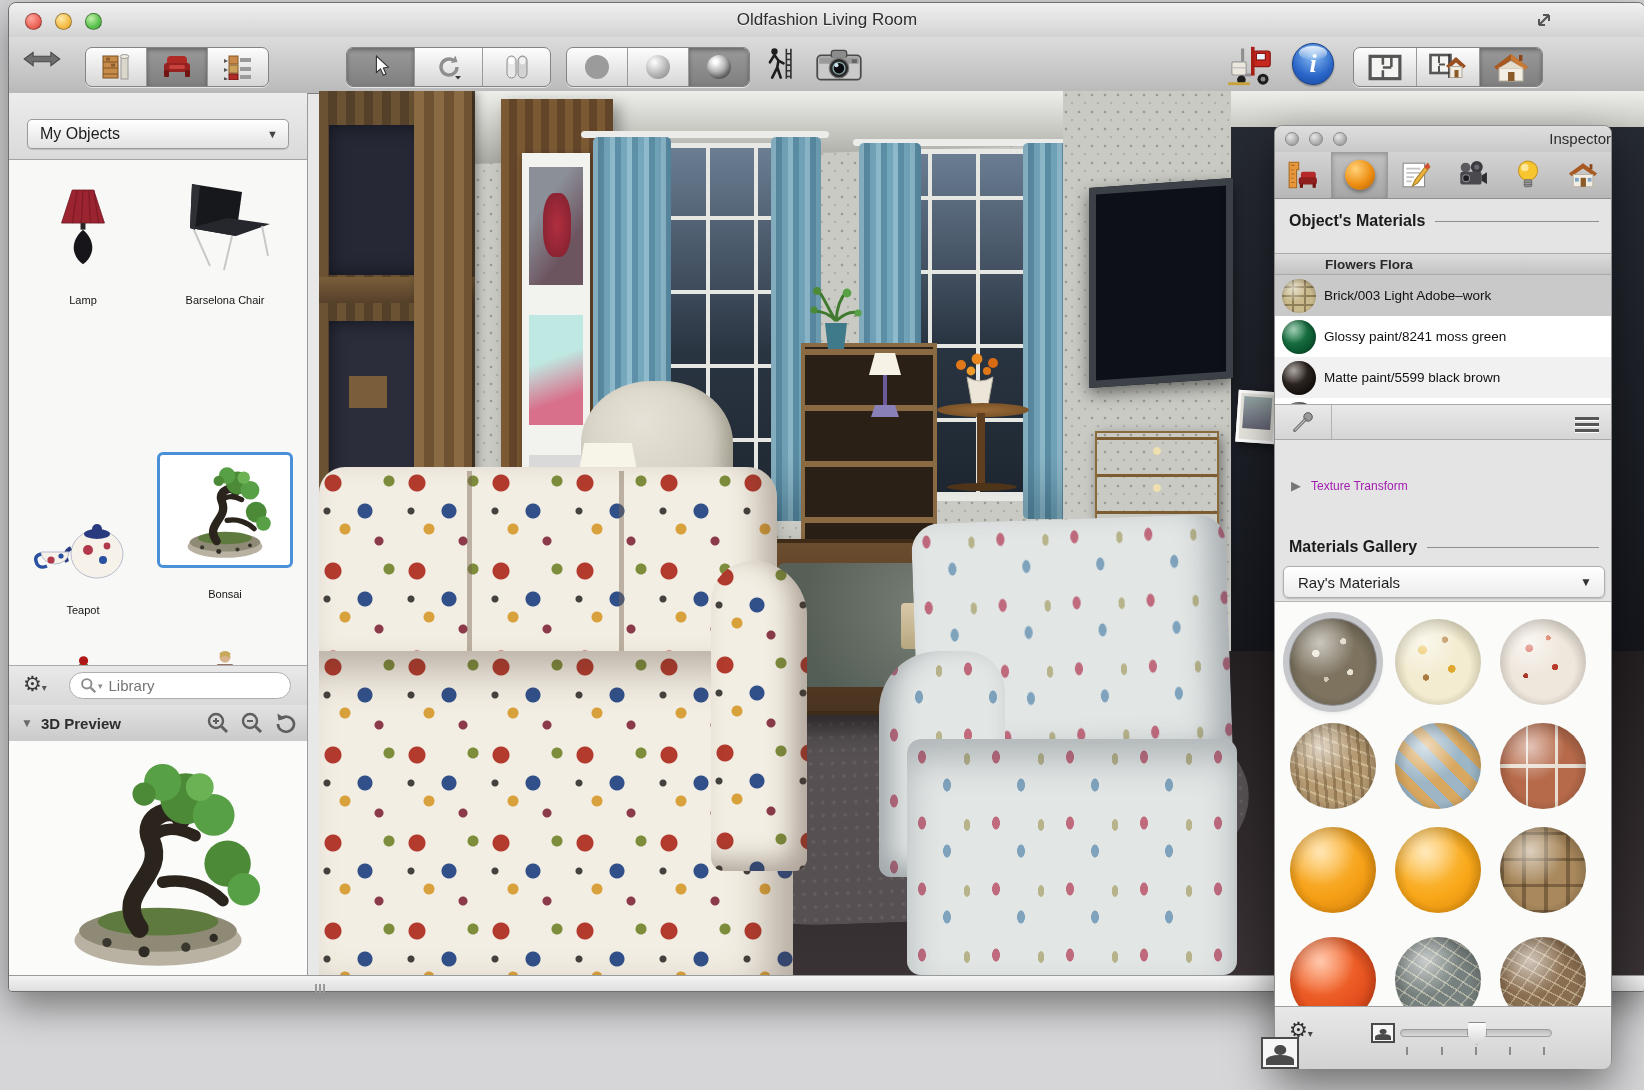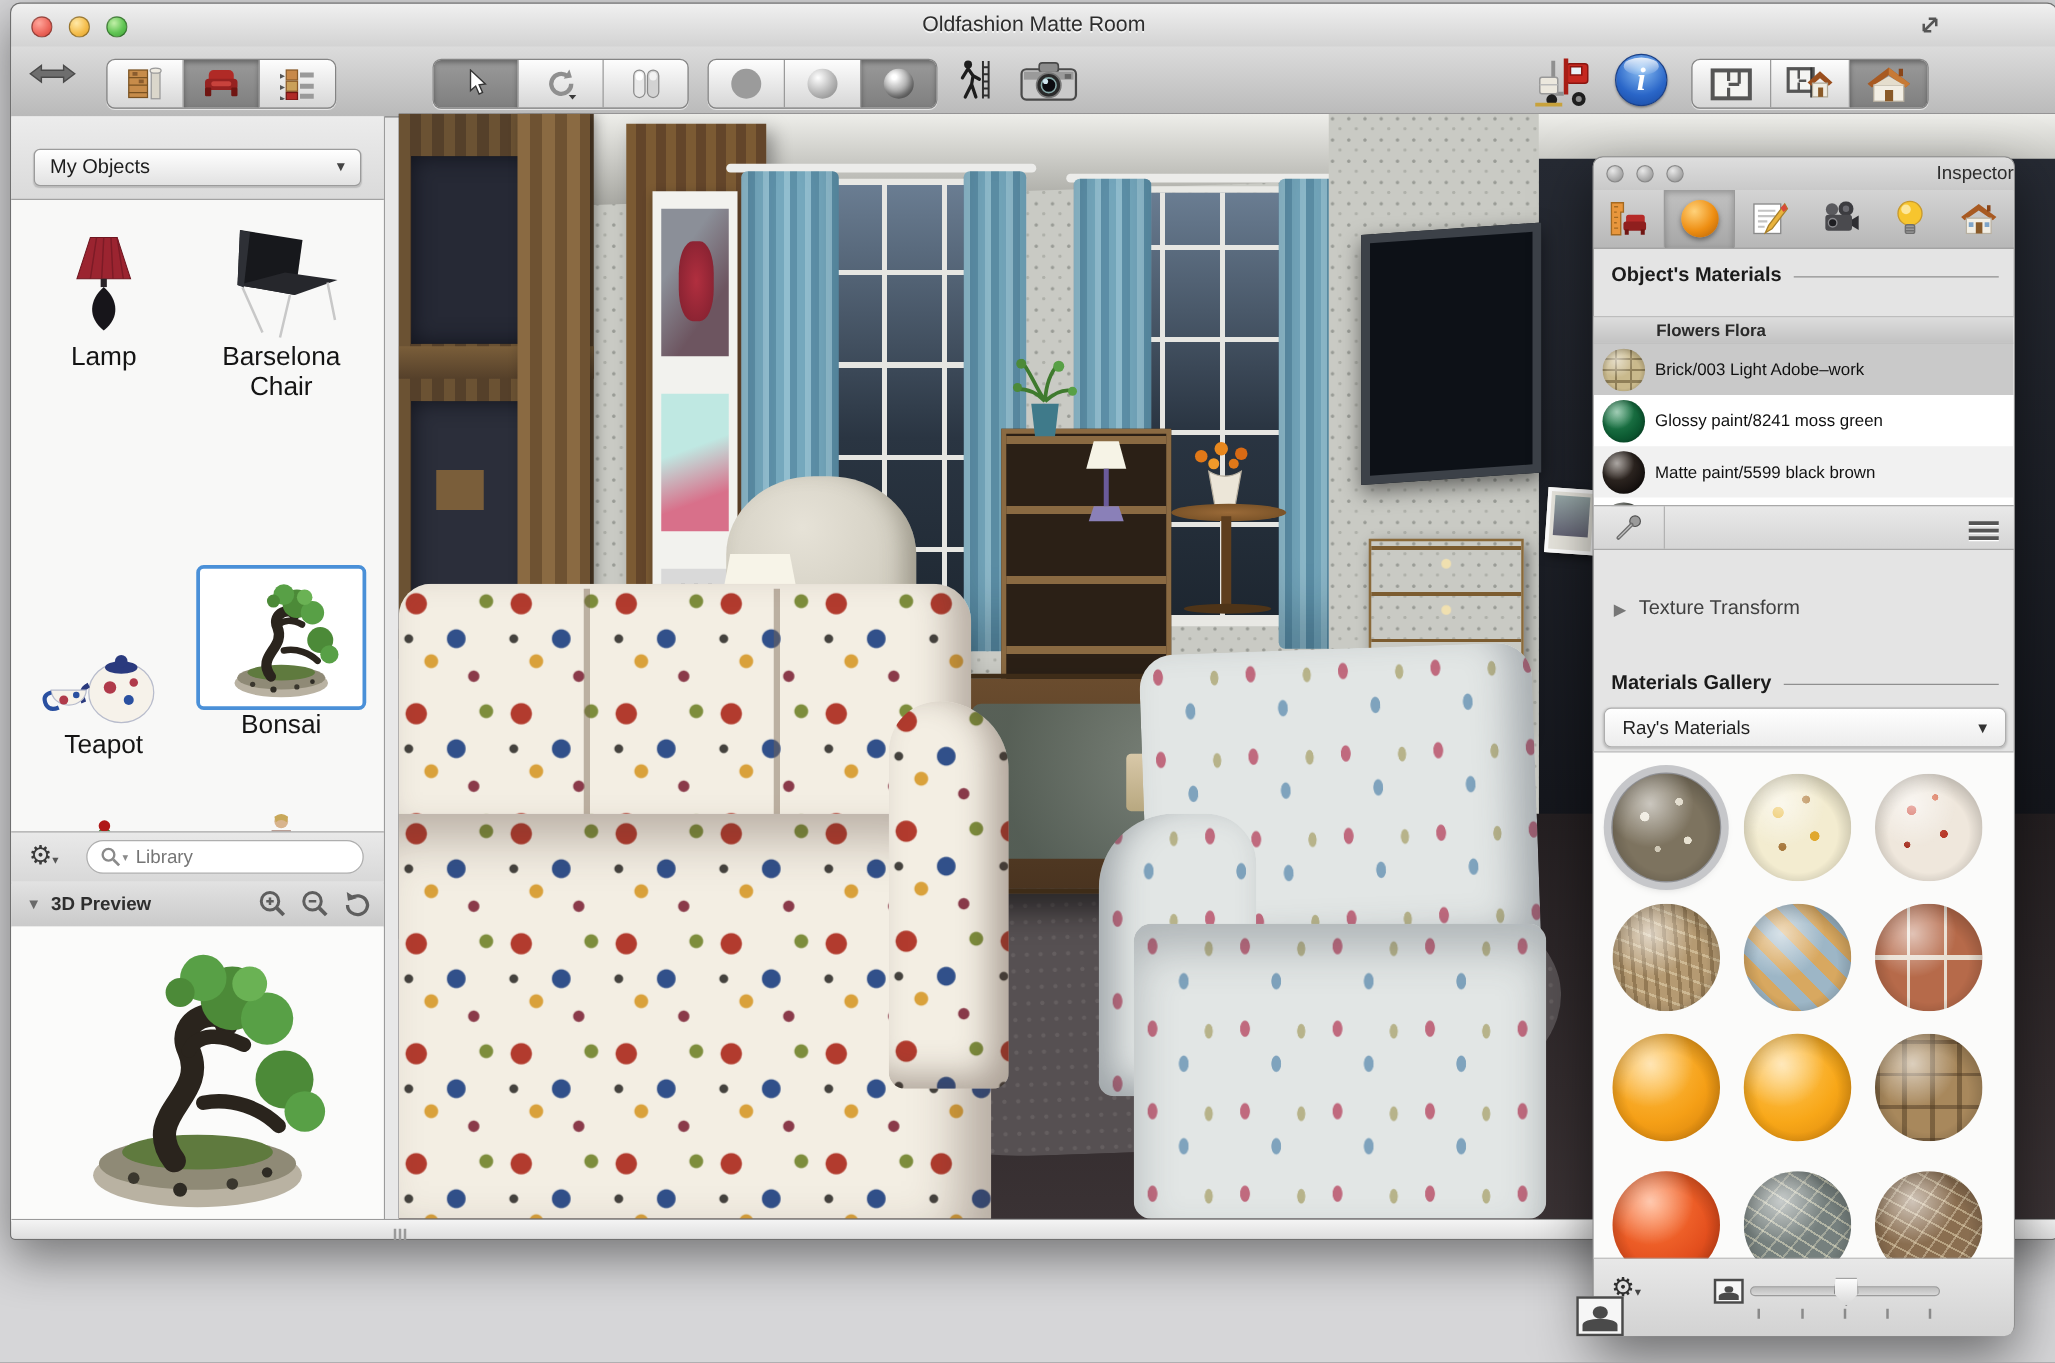--- a/index.html
+++ b/index.html
@@ -20,21 +20,21 @@
   .seg .cell.sel{background:linear-gradient(#9a9a9a,#7f7f7f);box-shadow:inset 0 2px 4px rgba(0,0,0,.35);}
   .toolbtn{position:absolute;top:12px;display:flex;align-items:center;justify-content:center;}
   
   #sidebar{position:absolute;left:0;top:90px;width:298px;height:884px;background:#e4e4e4;border-right:1px solid #9b9b9b;}
   #cat-bar{position:absolute;left:0;top:0;width:100%;height:66px;background:linear-gradient(#ececec,#dadada);border-bottom:1px solid #a2a2a2;}
   #cat-select{position:absolute;left:18px;top:26px;width:262px;height:30px;background:linear-gradient(#ffffff,#e2e2e2);border:1px solid #9b9b9b;border-radius:5px;box-shadow:0 1px 1px rgba(0,0,0,.15);display:flex;align-items:center;font-size:16px;color:#1d1d1d;padding-left:12px;box-sizing:border-box;}
   #cat-select .arr{position:absolute;right:10px;color:#444;font-size:11px;}
   #objects{position:absolute;left:0;top:67px;width:100%;height:505px;background:#f8f8f7;overflow:hidden;}
   .obj{position:absolute;width:136px;text-align:center;}
   .obj .thumb{height:104px;display:flex;align-items:flex-end;justify-content:center;}
-  .obj .lbl{margin-top:0;font-size:21px;color:#141414;}
+  .obj .lbl{margin-top:20px;font-size:11px;color:#141414;}
   .obj.sel .thumb{border:3px solid #4a90d8;border-radius:6px;background:#fff;box-sizing:border-box;}
   #side-tools{position:absolute;left:0;top:572px;width:100%;height:40px;background:linear-gradient(#e9e9e9,#d8d8d8);border-top:1px solid #ababab;border-bottom:1px solid #ababab;}
   #searchfield{position:absolute;left:60px;top:6px;width:222px;height:27px;background:#fff;border:1px solid #aeaeae;border-radius:14px;display:flex;align-items:center;padding:0 10px;box-sizing:border-box;}
   #searchfield input{border:none;outline:none;flex:1;font-size:15px;color:#333;background:transparent;min-width:0;font-family:"Liberation Sans",sans-serif;}
   #prev-head{position:absolute;left:0;top:612px;width:100%;height:36px;background:linear-gradient(#e2e2e2,#cacaca);border-bottom:1px solid #a6a6a6;display:flex;align-items:center;}
   #prev-head .tri{color:#6a6a6a;font-size:12px;margin-left:12px;}
   #prev-head .ttl{font-size:15px;font-weight:bold;color:#2e2e2e;margin-left:8px;flex:1;}
   .phbtn{width:26px;height:26px;margin-right:8px;display:flex;align-items:center;justify-content:center;}
   #prev-area{position:absolute;left:0;top:648px;width:100%;height:236px;background:#fbfbfa;display:flex;align-items:center;justify-content:center;}
   
@@ -125,21 +125,21 @@
 </svg>
 
 <div id="screen">
 
   <div id="win">
 
     <div id="titlebar">
       <span class="tl red"></span>
       <span class="tl yel"></span>
       <span class="tl grn"></span>
-      <div id="wintitle">Oldfashion Matte Room</div>
+      <div id="wintitle">Oldfashion Living Room</div>
       <svg class="abs" style="right:92px;top:8px" width="18" height="18" viewBox="0 0 18 18">
           <path d="M4 14 L14 4 M14 4 h-6 M14 4 v6 M4 14 h6 M4 14 v-6" stroke="#555" stroke-width="2" fill="none"></path>
         </svg>
     </div>
 
     <div id="toolbar">
       <div class="toolbtn" style="left:14px">
         <svg width="38" height="20" viewBox="0 0 34 18">
             <path d="M1 9 L9 3 V6.5 H25 V3 L33 9 L25 15 V11.5 H9 V15 Z" fill="#6e6e6e" stroke="#4a4a4a"></path>
           </svg>
@@ -623,21 +623,21 @@
       </div>
       <div class="abs" style="right:12px;top:9px">
         <div class="hamb"></div>
           <div class="hamb"></div>
           <div class="hamb"></div>
       </div>
     </div>
 
     <div class="abs" style="left:16px;top:352px;display:flex;align-items:center">
       <span style="color:#777;font-size:13px">▶</span>
-      <span style="font-size:16px;color:#404040;margin-left:10px">Texture Transform</span>
+      <span style="font-size:12px;color:#a21caf;margin-left:10px">Texture Transform</span>
     </div>
 
     <div class="secthead" style="position:absolute;left:14px;right:8px;top:412px">
       <span>Materials Gallery</span>
       <span class="rule"></span>
     </div>
 
     <div class="abs" style="left:8px;top:440px;width:320px;height:30px;background:linear-gradient(#fff,#ececec);border:1px solid #aeaeae;border-radius:6px;display:flex;align-items:center;box-shadow:0 1px 2px rgba(0,0,0,.2)">
       <span style="font-size:15px;color:#1e1e1e;margin-left:14px;flex:1">Ray's Materials</span>
       <span style="font-size:12px;color:#333;margin-right:12px">▼</span>

